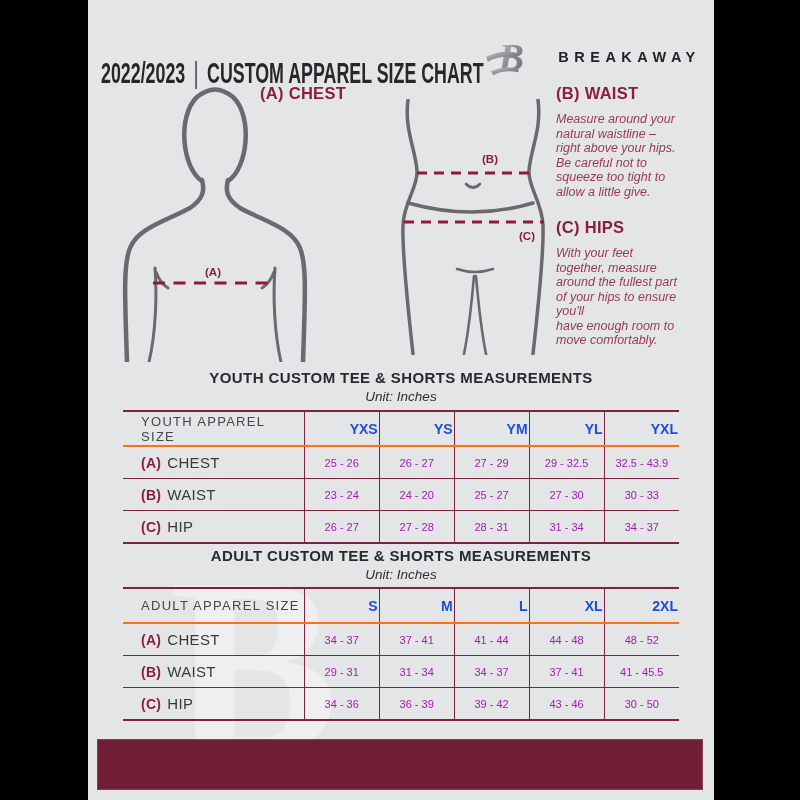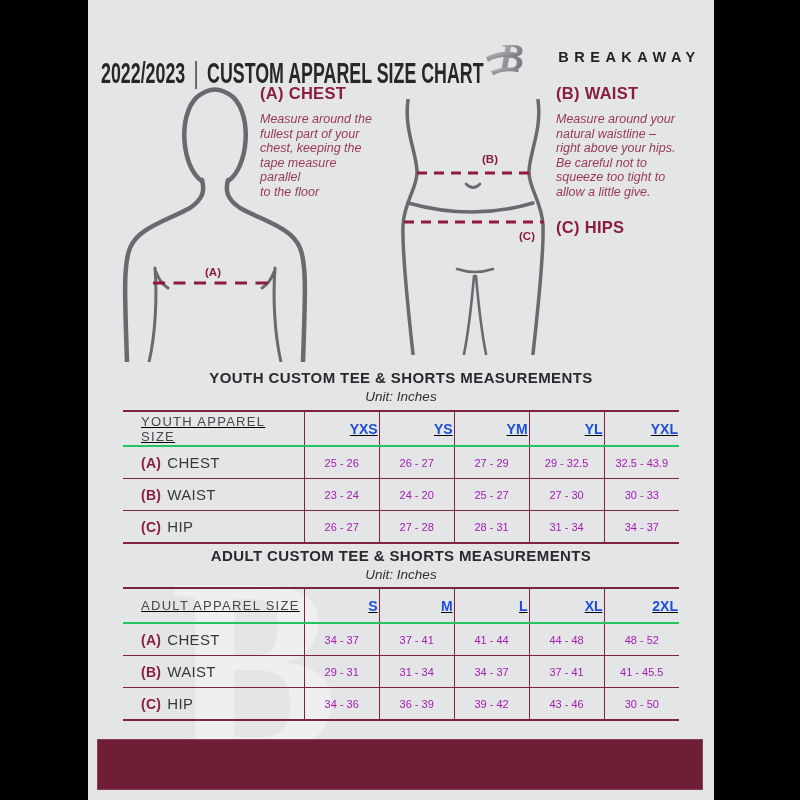--- a/index.html
+++ b/index.html
@@ -47,21 +47,21 @@
     position:absolute;left:0;width:100%;text-align:center;z-index:1;
     font-size:13.5px;font-style:italic;color:#2f2f33;
   }
   .size-table{
     position:absolute;left:35px;width:556px;z-index:1;
     border-collapse:collapse;table-layout:fixed;
     border-top:2px solid #7c2340;border-bottom:2px solid #7c2340;
   }
   .size-table col.c-label{width:32.6%;}
   .size-table col.c-size{width:13.48%;}
-  .size-table thead tr{border-bottom:2px solid #22c55e;text-decoration:underline;}
+  .size-table thead tr{border-bottom:2px solid #f97316;}
   .size-table tbody tr{border-bottom:1.5px solid #7c2340;}
   .size-table tbody tr:last-child{border-bottom:none;}
   .size-table th{height:31px;}
   .size-table td{height:29px;}
   .size-table th + th, .size-table td + td{border-left:1.5px solid #7c2340;}
   th.label-col{
     text-align:left;padding-left:18px;font-weight:400;
     letter-spacing:1.3px;color:#47474b;font-size:13px;
   }
   th.size-col{font-weight:700;font-size:14px;color:#1d4ed8;text-align:right;}
@@ -119,25 +119,20 @@
         <path d="M 157 184 C 155 210, 156 248, 163 278"></path>
         <path d="M 156 188 C 153 196, 149 201, 144 204"></path>
       </g>
       <line x1="35" y1="199" x2="155" y2="199" stroke="#8e1b3a" stroke-width="3.2" stroke-dasharray="12 8.5"></line>
       <text x="95" y="192" text-anchor="middle" font-size="11.5" font-weight="700" fill="#8a1e3e" font-family="Liberation Sans, sans-serif">(A)</text>
     </svg>
   </div>
 
   <div class="guide" style="left:172px;top:84px;width:120px;">
     <div class="guide-head">(A) CHEST</div>
-    <div class="guide-desc">Measure around the
-fullest part of your
-chest, keeping the
-tape measure parallel
-to the floor</div>
   </div>
 
   <div class="fig" style="left:312px;top:99px;width:146px;height:256px;">
     <svg viewBox="0 0 146 256">
       <g fill="none" stroke="#6a6a6e" stroke-width="3.5" stroke-linecap="round">
         <path d="M 8 1 C 4 30, 16 52, 17 72 C 18 88, 4 103, 3 126 C 2 152, 8 210, 13 255"></path>
         <path d="M 138 1 C 142 30, 130 52, 129 72 C 128 88, 142 103, 143 126 C 144 152, 138 210, 133 255"></path>
         <path d="M 8 104 Q 73 122 133 104"></path>
       </g>
       <g fill="none" stroke="#6a6a6e" stroke-width="2.6" stroke-linecap="round">
@@ -158,20 +153,27 @@
     <div class="guide-desc">Measure around your
 natural waistline –
 right above your hips.
 Be careful not to
 squeeze too tight to
 allow a little give.</div>
   </div>
 
   <div class="guide" style="left:468px;top:218px;width:152px;">
     <div class="guide-head">(C) HIPS</div>
+    <div class="guide-desc">With your feet
+together, measure
+around the fullest part
+of your hips to ensure
+you'll
+have enough room to
+move comfortably.</div>
   </div>
 
   <div class="watermark">B</div>
 
   <div class="tbl-title" style="top:369px;">YOUTH CUSTOM TEE &amp; SHORTS MEASUREMENTS</div>
   <div class="tbl-unit" style="top:389px;">Unit: Inches</div>
   <table class="size-table" style="top:410px;">
     <colgroup>
         <col class="c-label">
         <col class="c-size">

